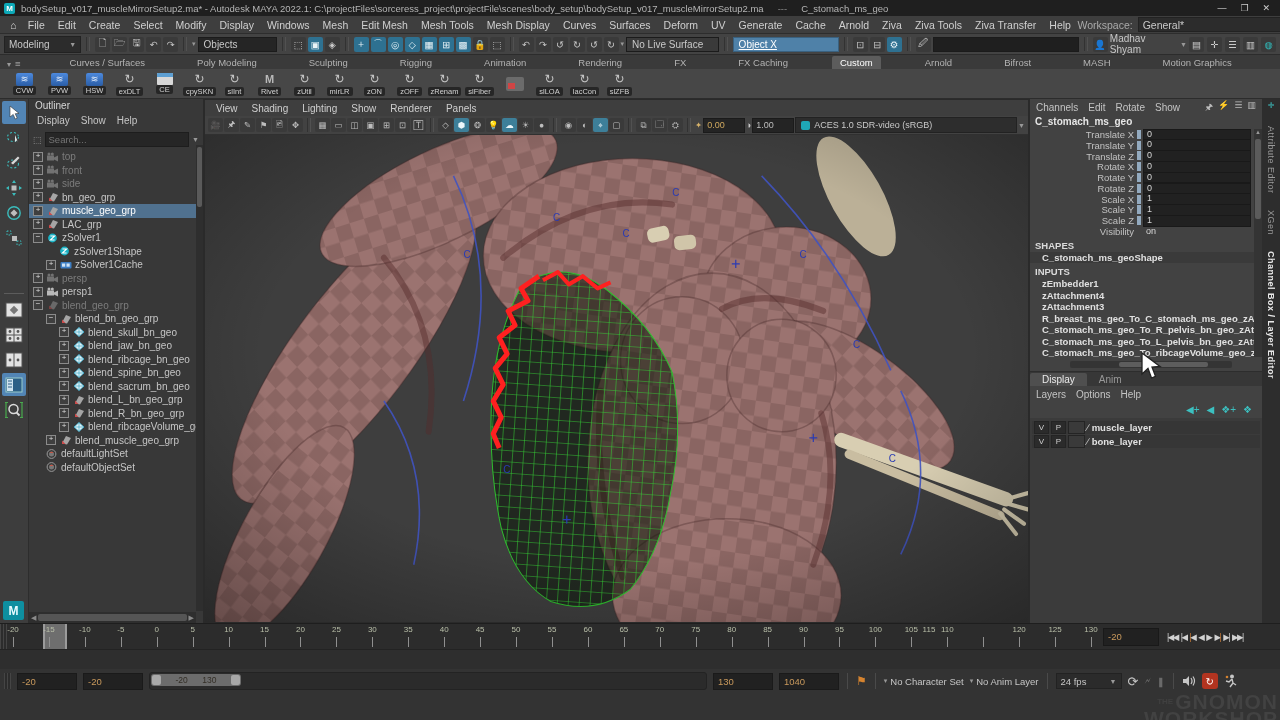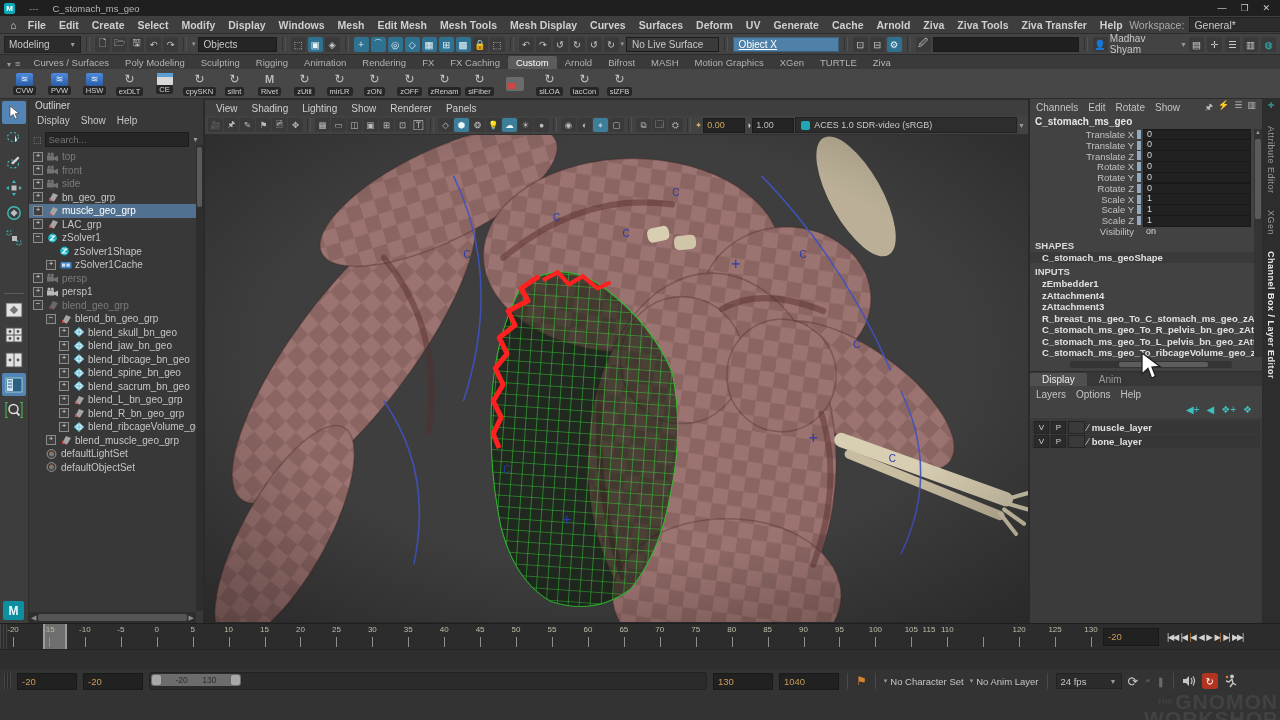--- a/index.html
+++ b/index.html
@@ -5,34 +5,34 @@
   html,body{margin:0;padding:0;background:#222;}
   #root{position:relative;width:1280px;height:720px;overflow:hidden;background:#393939;
         font-family:"Liberation Sans", sans-serif;color:#c8c8c8;font-size:10px;
         -webkit-font-smoothing:antialiased;cursor:default;user-select:none;}
   
   .titlebar{height:16px;background:#1f1f1f;display:flex;align-items:center;gap:6px;padding:0 4px;font-size:9.5px;color:#b5b5b5;}
   .mlogo{width:11px;height:11px;background:#0da9b8;border-radius:2px;color:#fff;font-size:8px;font-weight:bold;
          display:flex;align-items:center;justify-content:center;}
   .win-btns{margin-left:auto;display:flex;gap:14px;padding-right:6px;font-size:9px;color:#cfcfcf;}
   .menubar{height:17px;background:#3e3e3e;border-bottom:1px solid #2d2d2d;display:flex;align-items:center;padding:0 5px;font-size:10.5px;color:#cfcfcf;}
-  .menu-item{padding:0 6.5px;white-space:nowrap;font-weight:bold;}
+  .menu-item{padding:0 6.5px;white-space:nowrap;}
   .workspace{margin-left:auto;display:flex;align-items:center;gap:5px;}
   .ws-box{width:150px;height:13px;background:#2c2c2c;border:1px solid #222;display:flex;align-items:center;justify-content:space-between;padding:0 4px;color:#c9c9c9;}
   .statusline{height:20px;background:#434343;border-bottom:1px solid #2c2c2c;display:flex;align-items:center;gap:2px;padding:0 4px;font-size:10px;}
   .sep{width:2px;height:14px;border-left:1px solid #323232;border-right:1px solid #515151;margin:0 3px;}
   .ibox{width:15px;height:15px;background:#3a3a3a;border-radius:2px;display:flex;align-items:center;justify-content:center;font-size:9.5px;color:#c9c9c9;flex:none;}
   .ibox.on{background:#2e7191;color:#eaf4f8;}
   .fld{background:#252525;border:1px solid #1b1b1b;height:13px;display:flex;align-items:center;padding:0 5px;color:#c9c9c9;}
   .fld.blue{background:#4f81a8;color:#fff;border-color:#3a617f;}
   .mode-dd{width:70px;height:15px;background:#2c2c2c;border:1px solid #222;display:flex;align-items:center;justify-content:space-between;padding:0 4px;}
   .userchip{display:flex;align-items:center;gap:4px;}
   
   .shelftabs{height:14px;background:#3a3a3a;display:flex;align-items:flex-end;font-size:9.5px;color:#b3b3b3;padding-left:4px;}
-  .shelf-tab{padding:1px 8px 1px;white-space:nowrap;}
+  .shelf-tab{padding:1px 8px 1px;white-space:nowrap;margin-left:36px;}
   .shelf-tab.active{background:#5c5c5c;color:#fff;border-radius:2px 2px 0 0;}
   .shelfrow{height:29px;background:#474747;border-bottom:1px solid #2c2c2c;display:flex;align-items:center;padding-left:8px;gap:2px;}
   .shelf-item{width:33px;display:flex;flex-direction:column;align-items:center;gap:0px;}
   .shelf-ic{height:15px;display:flex;align-items:center;justify-content:center;font-size:12px;color:#c6c6c6;}
   .shelf-ic.blue{width:17px;height:13px;background:linear-gradient(#4d8ade,#2a5da6);border-radius:2px;color:#e4eefb;font-size:9px;}
   .shelf-ic.letter{font-weight:bold;font-size:11px;color:#b9b9b9;}
   .shelf-ic.win{width:16px;height:12px;background:#d8d8d8;border-radius:1px;overflow:hidden;display:block;}
   .shelf-ic.win .wt{height:4px;background:#5d9fd3;}
   .shelf-ic.clap{width:18px;height:14px;background:#6b6b6b;border-radius:2px;position:relative;}
   .shelf-ic.clap::after{content:"";position:absolute;left:2px;bottom:2px;width:7px;height:6px;background:#d04545;}
@@ -138,20 +138,21 @@
   
   .cursor{position:absolute;left:1140px;top:352px;z-index:50;pointer-events:none;}
 </style>
 </head>
 <body>
 
 <div id="root">
 
   <div class="titlebar">
     <div class="mlogo">M</div>
+    <span>bodySetup_v017_muscleMirrorSetup2.ma* - Autodesk MAYA 2022.1: C:\projectFiles\sorceress_project\projectFile\scenes\body_setup\bodySetup_v017_muscleMirrorSetup2.ma</span>
     <span style="color:#8a8a8a;margin-left:8px;">---</span>
     <span style="margin-left:8px;">C_stomach_ms_geo</span>
     <div class="win-btns">
       <span>—</span>
       <span>❐</span>
       <span>✕</span>
     </div>
   </div>
 
   <div class="menubar">

